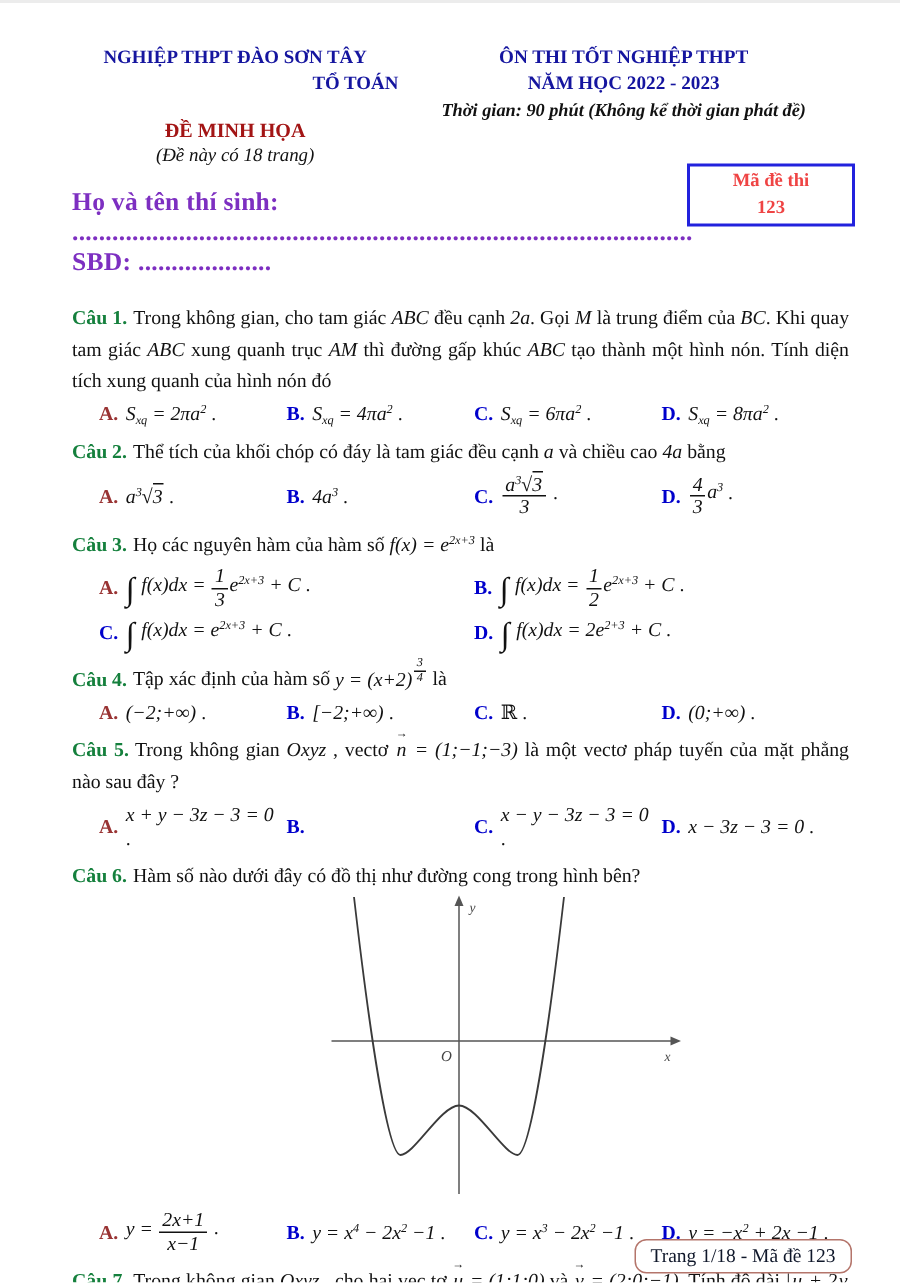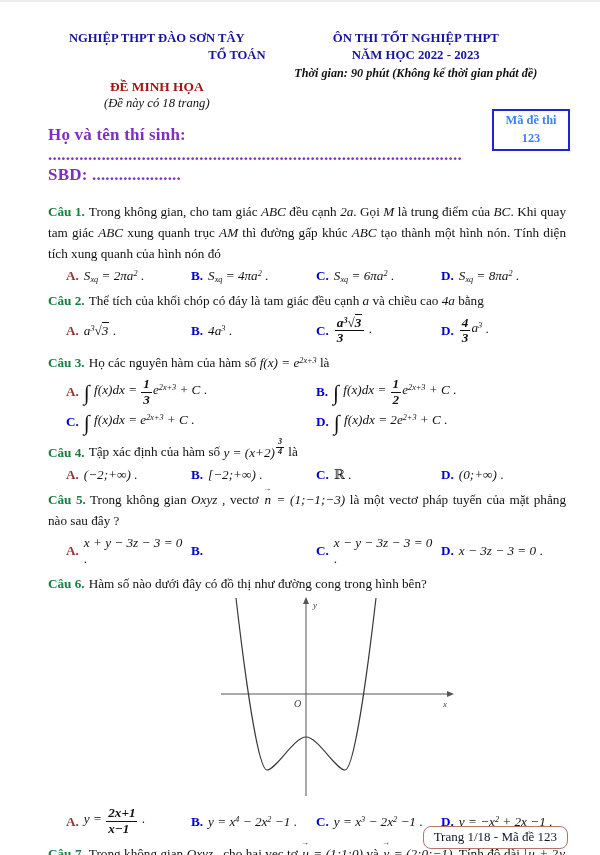--- a/index.html
+++ b/index.html
@@ -17,39 +17,39 @@
   .school,.dept{color:#15159f;font-weight:bold;font-size:12.6px;line-height:1.35;}
   .dept{text-align:right;}
   .exam-type{color:#a31515;font-weight:bold;font-size:13.4px;margin-top:15px;}
   .pages-note{font-style:italic;font-size:12.6px;margin-top:1px;}
   .title1,.title2{color:#15159f;font-weight:bold;font-size:12.8px;line-height:1.35;}
   .subject,.duration{font-style:italic;font-weight:600;font-size:12.2px;line-height:1.35;}
   .name-row{position:relative;margin-top:14px;padding-right:92px;}
   .name-line{color:#7d2fc1;font-weight:bold;font-size:17px;letter-spacing:0.2px;margin-top:12px;}
   .code-box{
     position:absolute;top:-16px;right:-4px;width:74px;
-    border:2px solid #2222dd;color:#3b82f6;font-weight:bold;
-    text-align:center;font-size:12.4px;line-height:1.45;padding:1px 0;background:#fff;
+    border:2px solid #2222dd;color:#ef4444;font-weight:bold;
+    text-align:center;font-size:12.4px;line-height:1.45;padding:1px 17px;background:#fff;
   }
   
   .qwrap{margin-top:16px;}
   .q{margin-bottom:4px;}
   .stem{text-align:justify;line-height:1.6;}
   .qlabel{color:#15803d;font-weight:bold;margin-right:4px;}
   .opts{display:flex;flex-wrap:wrap;margin:2px 0 2px 18px;}
   .opt{display:flex;align-items:center;gap:5px;box-sizing:border-box;padding:2px 4px 2px 0;}
   .c4 .opt{width:25%;}
   .c2 .opt{width:50%;}
   .opt-label{font-weight:bold;color:#0000cc;}
   .opt:first-child .opt-label{color:#993333;}
   
   .mi{font-style:italic;}
   sup{font-size:0.62em;vertical-align:0.55em;line-height:0;}
   sub{font-size:0.62em;vertical-align:-0.3em;line-height:0;}
-  .fr{display:inline-block;vertical-align:-0.75em;line-height:1.12;margin:0 1px;font-weight:bold;}
+  .fr{display:inline-block;text-align:center;vertical-align:-0.75em;line-height:1.12;margin:0 1px;}
   .fr .fn{display:block;padding:0 2px;border-bottom:1px solid currentColor;}
   .fr .fd{display:block;padding:0 2px;}
   sup .fr{vertical-align:-0.2em;line-height:1.05;}
   .int{font-style:normal;font-size:1.65em;line-height:0.8;vertical-align:-0.28em;margin-right:1px;}
   .sq{white-space:nowrap;}
   .sqs{font-style:normal;}
   .sqr{border-top:1px solid currentColor;padding:0 1px 0 0;}
   .vec{position:relative;display:inline-block;padding:0 1px;}
   .vec::after{content:"→";position:absolute;left:50%;transform:translateX(-50%);top:-0.7em;font-size:0.6em;font-style:normal;}
   

